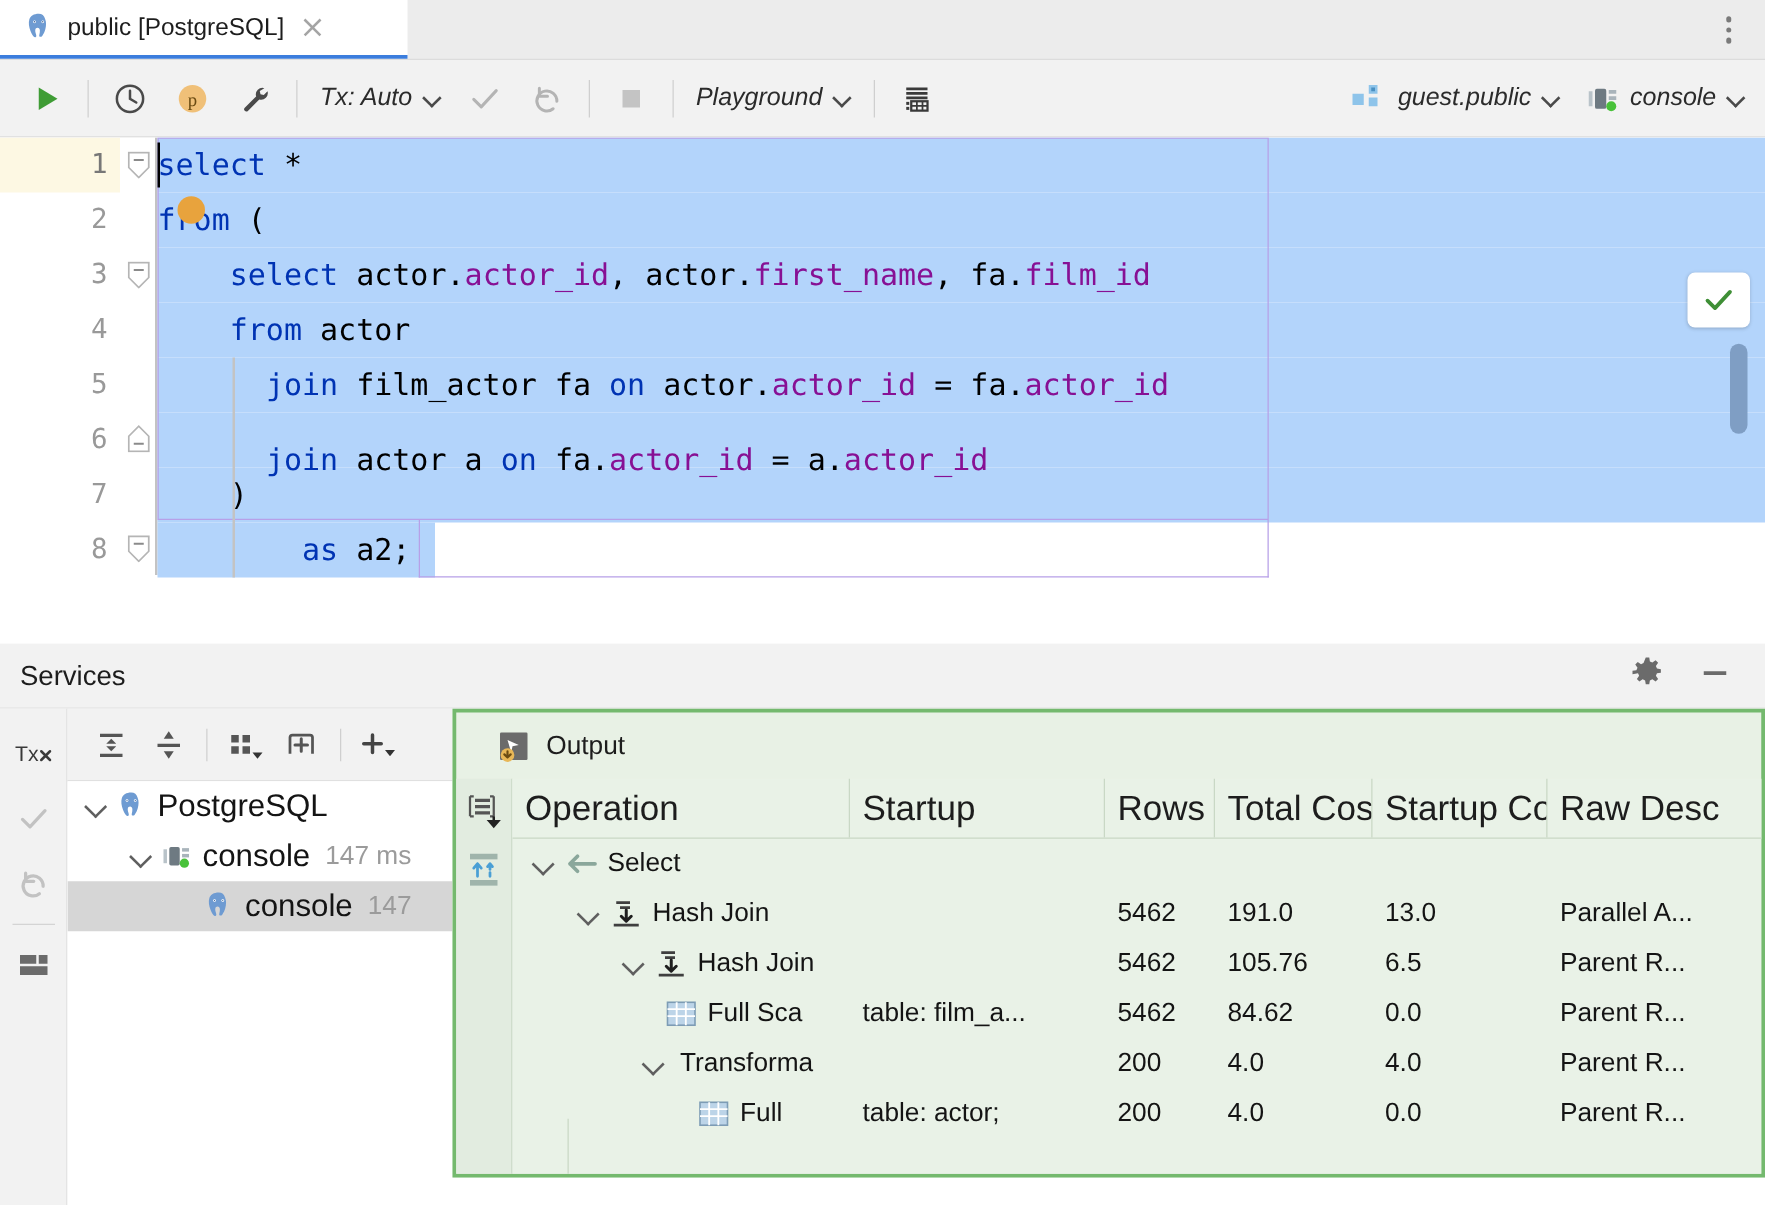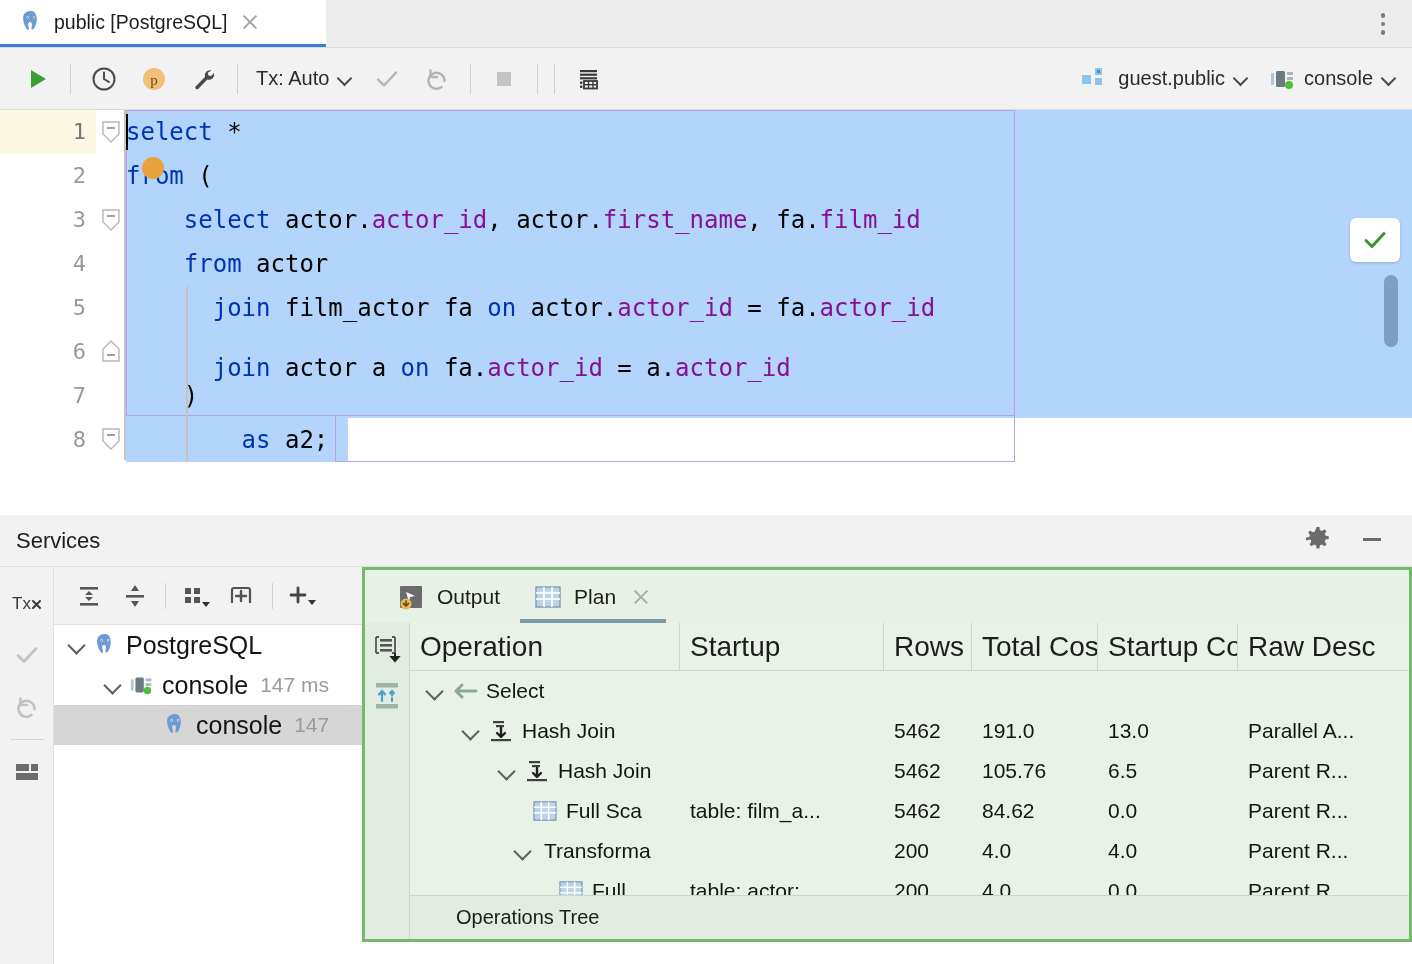--- a/index.html
+++ b/index.html
@@ -43,21 +43,21 @@
   .kebab i { width: 4.5px; height: 4.5px; border-radius: 50%; background: #7a7a7a; display:block; }
 
   
   .toolbar {
     position: absolute; left: 0; top: 48px; width: 1412px; height: 62px;
     background: #f2f2f2; border-bottom: 1px solid #dcdcdc;
     display: flex; align-items: center; padding: 0 12px;
   }
   .tb-item { display: flex; align-items: center; justify-content: center; height: 44px; padding: 0 10px; }
   .tb-sep { width: 1px; height: 30px; background: #cfcfcf; margin: 0 8px; flex: 0 0 1px; }
-  .tb-label { font-size: 20px; color: #2b2b2b; white-space: nowrap; }
+  .tb-label { font-size: 20px; color: #2b2b2b; white-space: nowrap; font-style: italic; }
   .chev { display: inline-block; width: 14px; height: 14px; margin-left: 9px; position: relative; flex:0 0 14px;}
   .chev::before {
     content:""; position:absolute; left:1px; top:1px; width: 9px; height: 9px;
     border-right: 2.2px solid #4a4a4a; border-bottom: 2.2px solid #4a4a4a;
     transform: rotate(45deg);
   }
   .spacer { flex: 1 1 auto; }
 
   
   .editor {
@@ -279,20 +279,24 @@
     <div class="tb-sep"></div>
 
     <div class="tb-item">
       <svg width="30" height="30" viewBox="0 0 30 30">
         <rect x="8" y="8" width="14" height="14" fill="#c4c4c4"></rect>
       </svg>
     </div>
 
     <div class="tb-sep"></div>
 
+    <div class="tb-item">
+      <span class="tb-label">Playground</span>
+      <span class="chev"></span>
+    </div>
 
     <div class="tb-sep"></div>
 
     <div class="tb-item">
       <svg width="30" height="30" viewBox="0 0 30 30">
         <rect x="7" y="6" width="17" height="2.2" fill="#3a3a3a"></rect>
         <rect x="7" y="9.6" width="17" height="2.2" fill="#3a3a3a"></rect>
         <rect x="7" y="13.2" width="17" height="2.2" fill="#3a3a3a"></rect>
         <rect x="11" y="17" width="13" height="7.5" fill="none" stroke="#3a3a3a" stroke-width="1.8"></rect>
         <line x1="11" y1="20.7" x2="24" y2="20.7" stroke="#3a3a3a" stroke-width="1.4"></line>
@@ -552,33 +556,20 @@
             <svg width="28" height="28" viewBox="0 0 28 28">
               <rect x="3" y="3" width="22" height="22" rx="1" fill="#6b6b6b"></rect>
               <path d="M9 9l9 4-5 1-1 5z" fill="#ffffff"></path>
               <circle cx="9" cy="21" r="5.5" fill="#e8b757"></circle>
               <path d="M9 18v5M6.5 20.5L9 23l2.5-2.5" stroke="#6b4b12" stroke-width="1.7" fill="none" stroke-linecap="round" stroke-linejoin="round"></path>
             </svg>
           </span>
           <span class="lbl">Output</span>
         </div>
 
-        <div class="ptab active">
-          <span style="display:flex">
-            <svg width="28" height="24" viewBox="0 0 28 24">
-              <rect x="2" y="2" width="24" height="20" fill="#bcd4e8" stroke="#7d9cb5" stroke-width="1.4"></rect>
-              <line x1="2" y1="8" x2="26" y2="8" stroke="#ffffff" stroke-width="1.6"></line>
-              <line x1="2" y1="14" x2="26" y2="14" stroke="#ffffff" stroke-width="1.6"></line>
-              <line x1="10" y1="2" x2="10" y2="22" stroke="#ffffff" stroke-width="1.6"></line>
-              <line x1="18" y1="2" x2="18" y2="22" stroke="#ffffff" stroke-width="1.6"></line>
-            </svg>
-          </span>
-          <span class="lbl">Plan</span>
-          <span class="ptab-close"></span>
-        </div>
       </div>
 
       <div class="plan-gutter">
         <div style="display:flex">
           <svg width="34" height="34" viewBox="0 0 34 34">
             <path d="M6 6h3M6 6v16M6 22h3" stroke="#555" stroke-width="1.8" fill="none"></path>
             <path d="M25 6h-3M25 6v16M25 22h-3" stroke="#555" stroke-width="1.8" fill="none"></path>
             <rect x="10" y="8" width="12" height="2.6" fill="#555"></rect>
             <rect x="10" y="13" width="12" height="2.6" fill="#555"></rect>
             <rect x="10" y="18" width="12" height="2.6" fill="#555"></rect>
@@ -710,18 +701,15 @@
           </div>
           <div class="pcell" style="width:204px">table: actor;</div>
           <div class="pcell" style="width:88px">200</div>
           <div class="pcell" style="width:126px">4.0</div>
           <div class="pcell" style="width:140px">0.0</div>
           <div class="pcell" style="width:177px">Parent R...</div>
         </div>
       </div>
 
       <div class="pstatus-gut"></div>
-      <div class="pstatus">
-        <span>Operations Tree</span>
-      </div>
     </div>
   </div>
 </div>
 
 </body></html>

